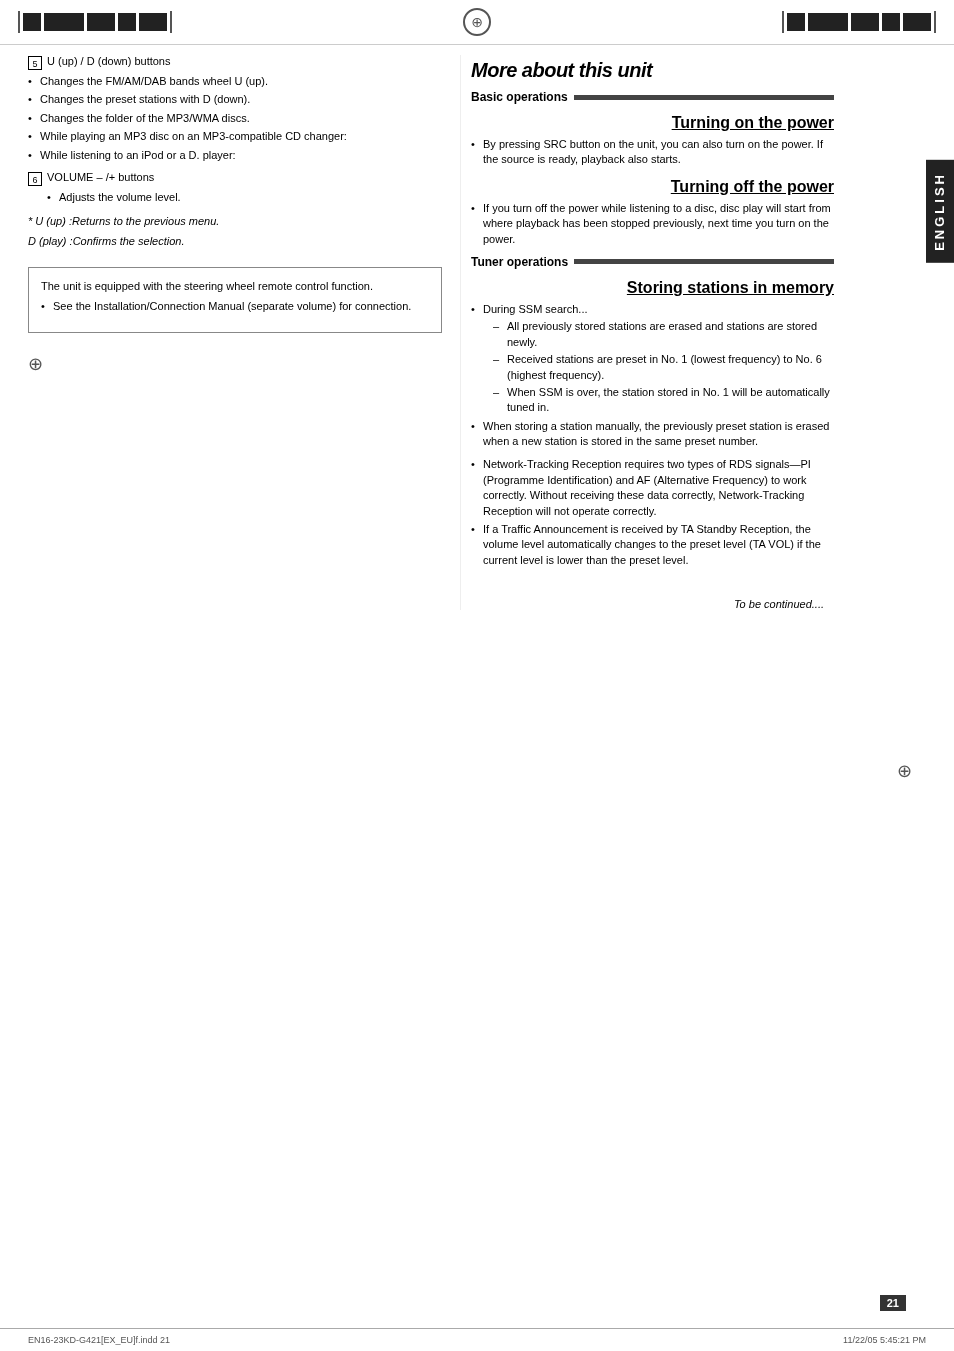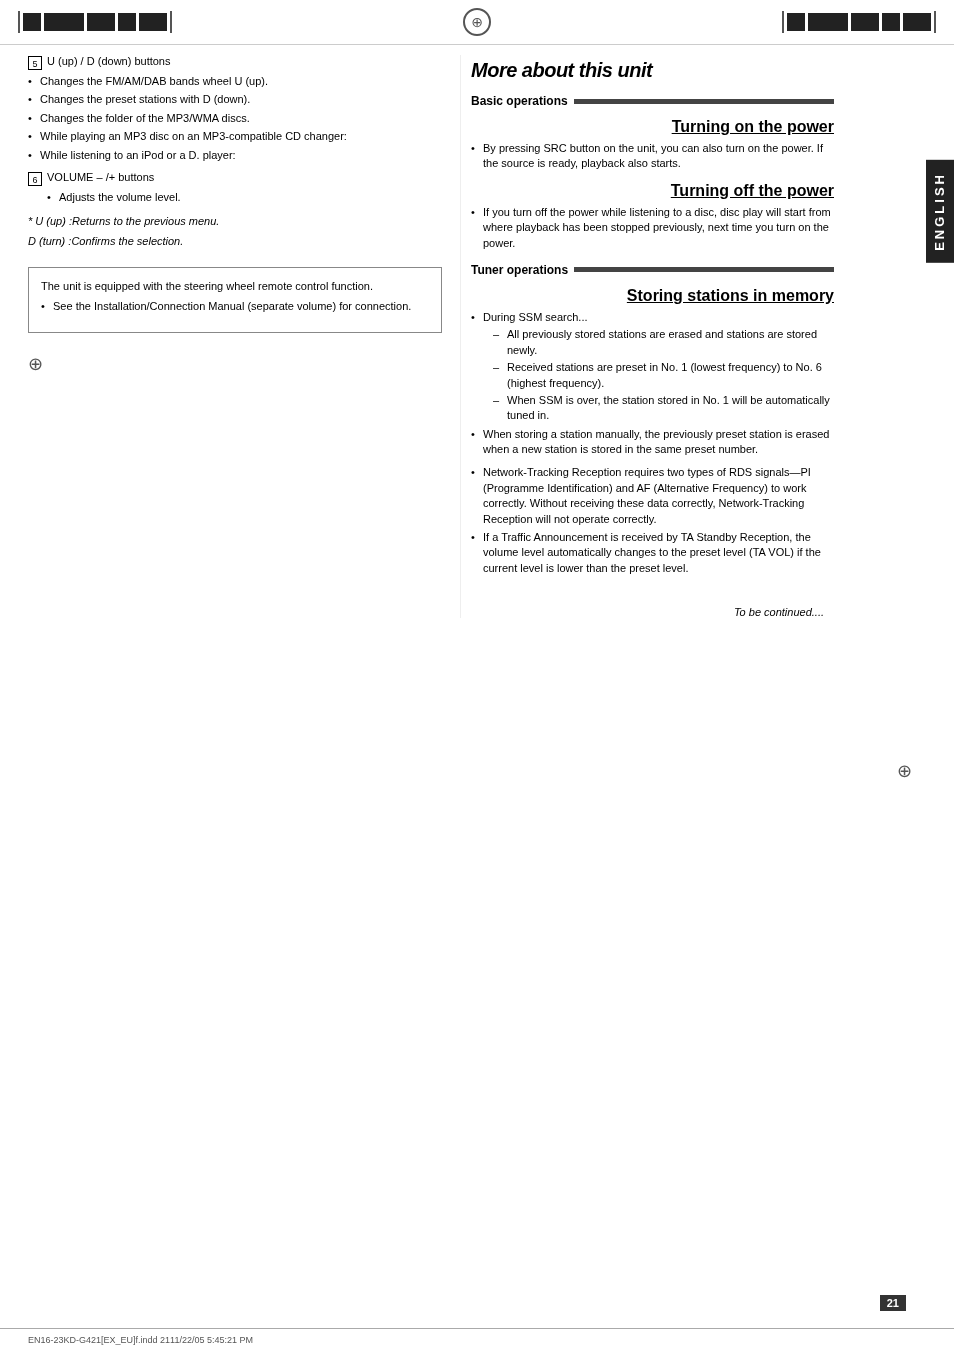--- a/index.html
+++ b/index.html
@@ -96,21 +96,21 @@
       text-decoration: underline;
       margin-bottom: 5px;
       margin-top: 10px;
       text-align: right;
     }
 
     .subsection-header-block {
       display: flex;
       align-items: center;
       margin-bottom: 5px;
-      margin-top: 12px;
+      margin-top: 4px;
     }
     .subsection-header-text {
       font-size: 12px;
       font-weight: bold;
       white-space: nowrap;
     }
     .subsection-header-bar {
       flex: 1;
       height: 5px;
       background: #444;
@@ -232,20 +232,21 @@
     }
 
     
     .footer {
       position: absolute;
       bottom: 0;
       left: 0;
       right: 0;
       border-top: 1px solid #aaa;
       display: flex;
+      justify-content: space-between;
       align-items: center;
       padding: 6px 28px;
       font-size: 9px;
       color: #555;
     }
 
     .to-be-continued {
       text-align: right;
       font-style: italic;
       font-size: 11px;
@@ -311,21 +312,21 @@
       <ul class="main-list" style="padding-left:19px;">
         <li>Adjusts the volume level.</li>
       </ul>
 
       <div style="margin: 10px 0 0 0;">
         <div class="italic-note">
           <span class="label">* U (up)   :</span>
           <span class="val">Returns to the previous menu.</span>
         </div>
         <div class="italic-note">
-          <span class="label">  D (turn) :</span>
+          <span class="label">  D (play) :</span>
           <span class="val">Confirms the selection.</span>
         </div>
       </div>
 
       <div class="note-box">
         <p>The unit is equipped with the steering wheel remote control function.</p>
         <ul class="main-list">
           <li>See the Installation/Connection Manual (separate volume) for connection.</li>
         </ul>
       </div>

